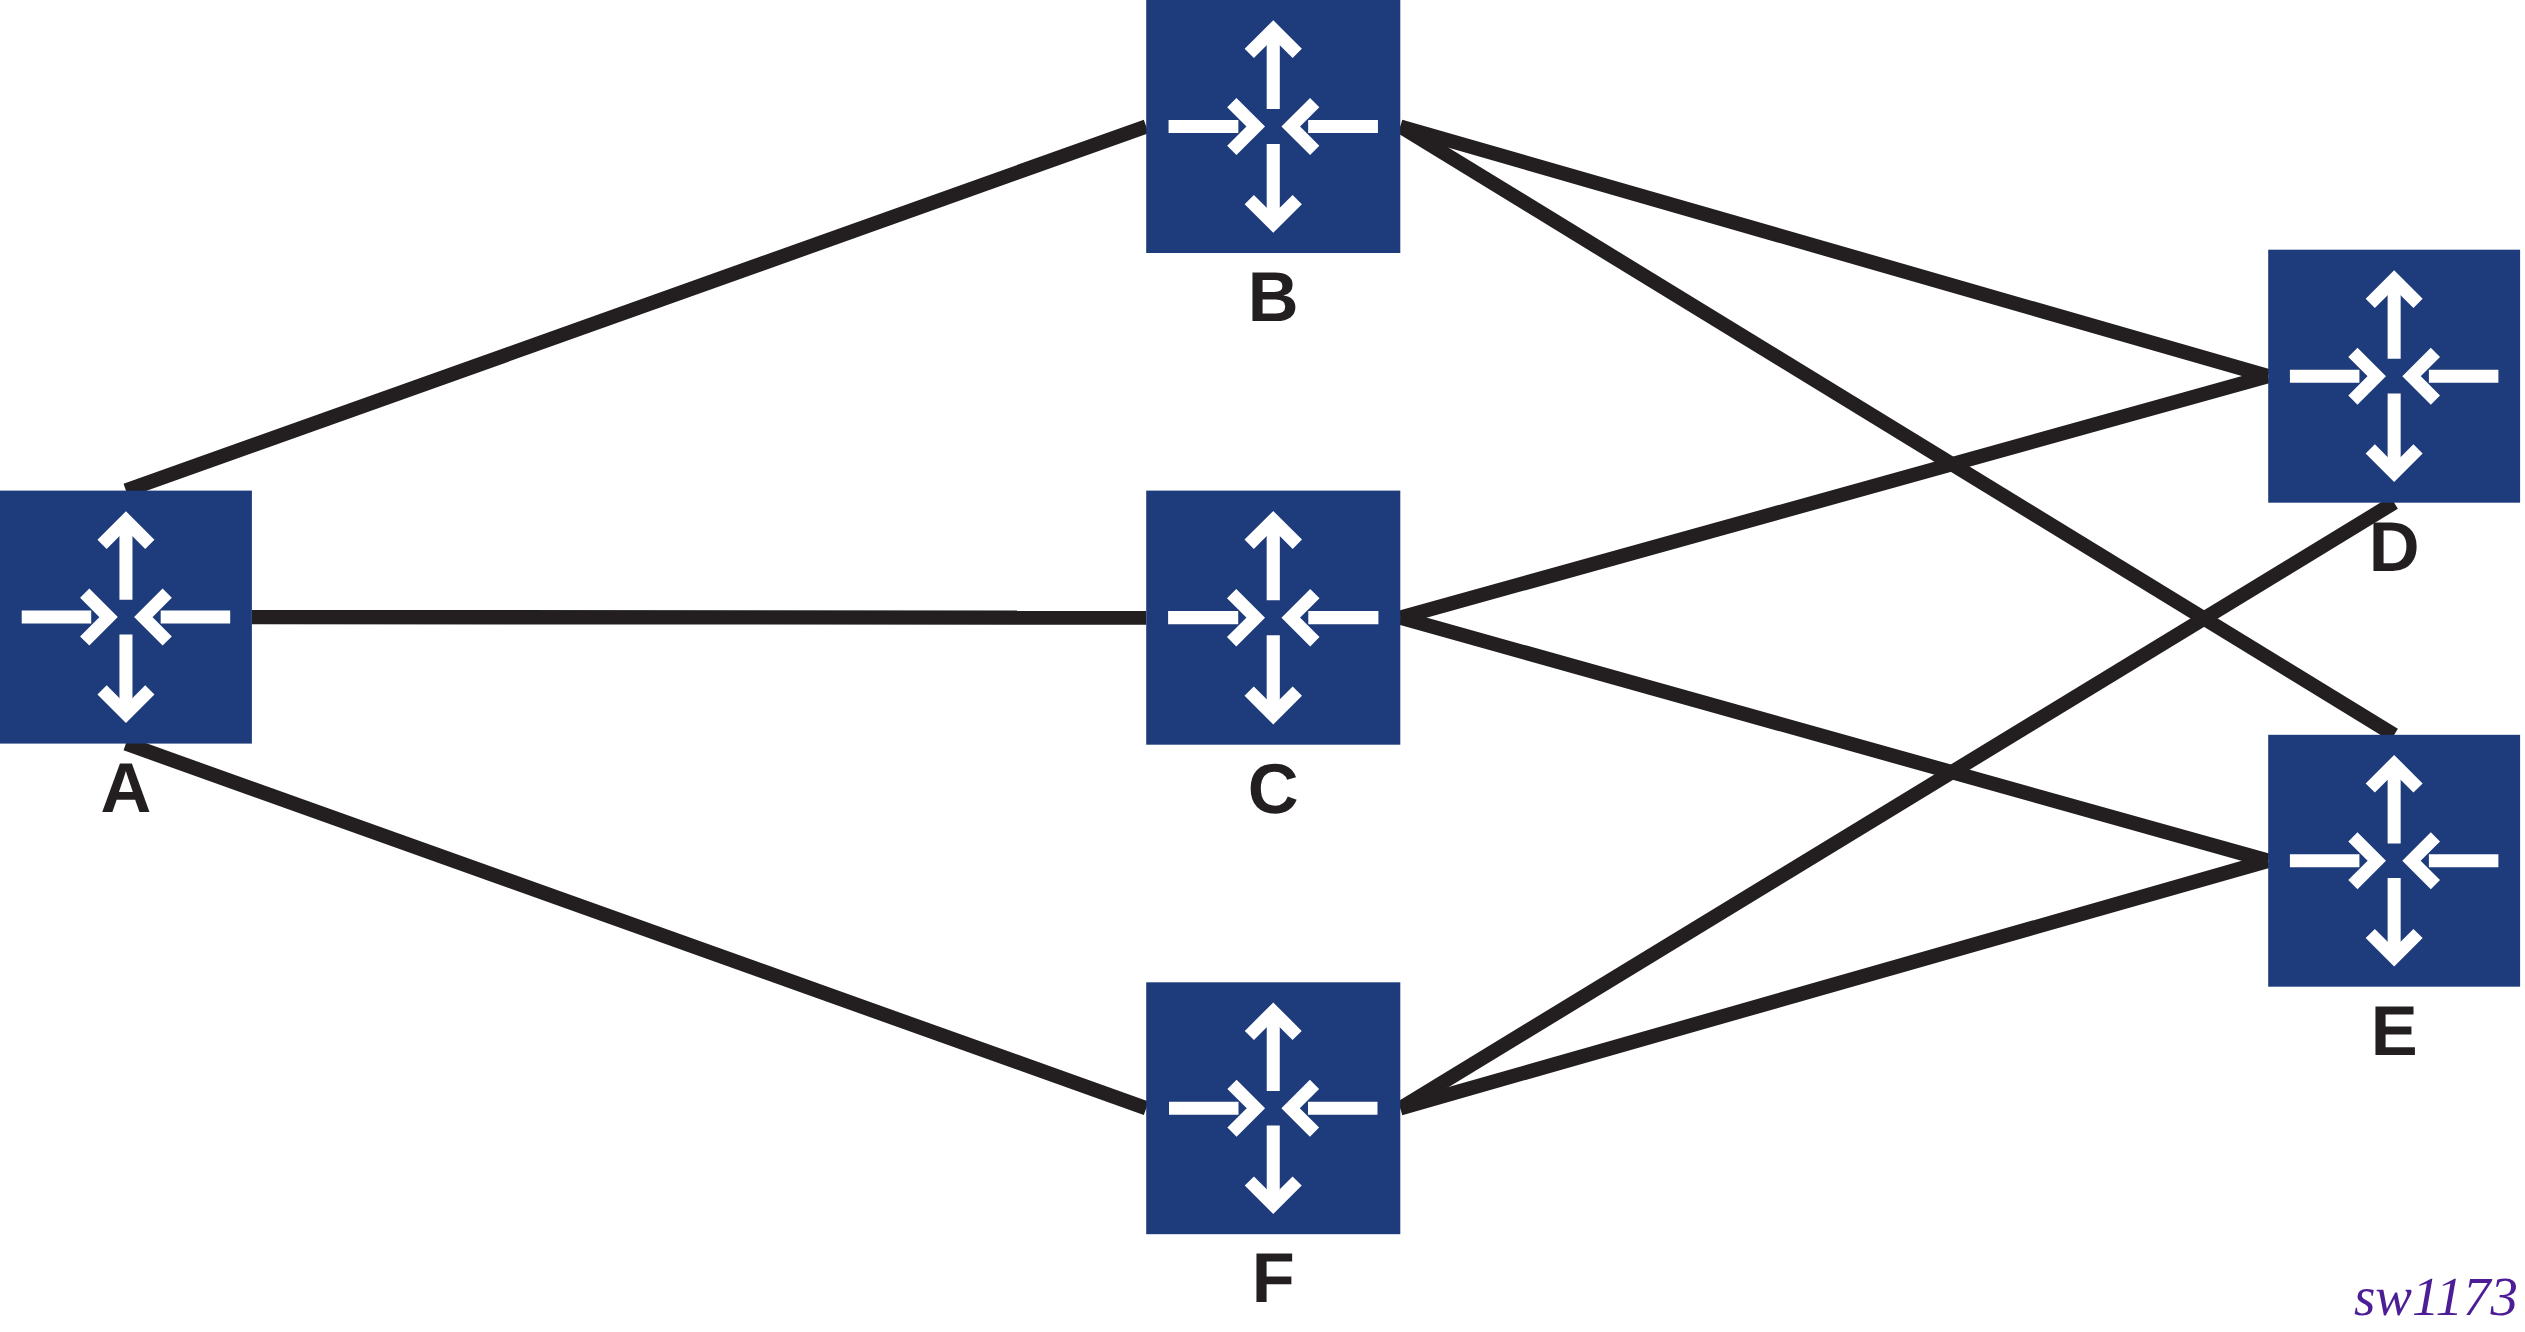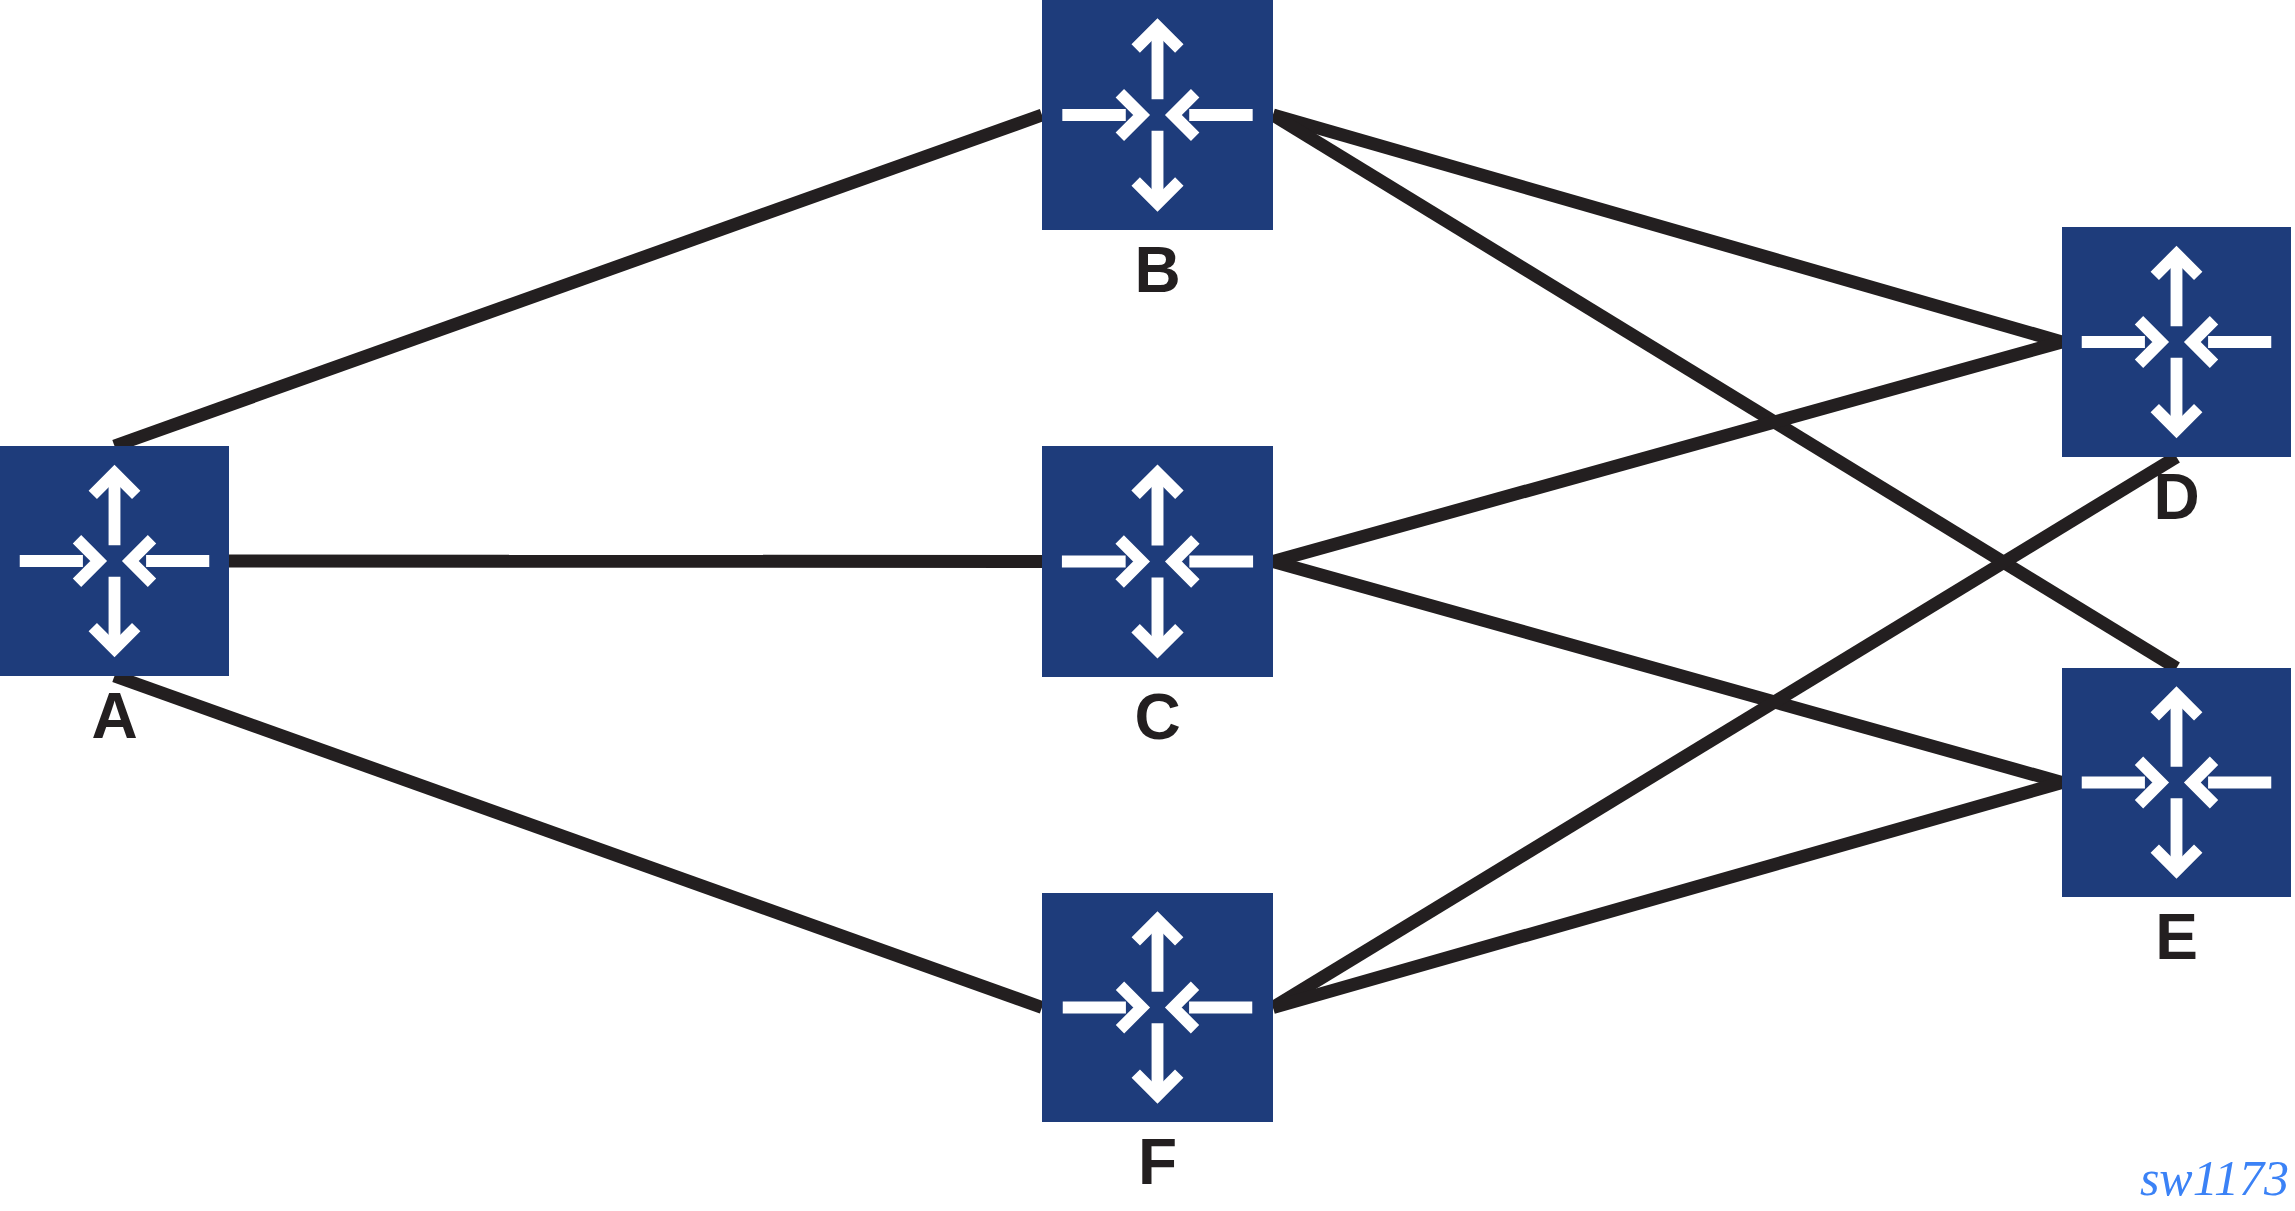--- a/index.html
+++ b/index.html
@@ -21,21 +21,21 @@
     top: 0;
     display: block;
   }
   #figure-code {
     position: absolute;
     right: 6px;
     bottom: 8px;
     font-family: "Liberation Serif", serif;
     font-style: italic;
     font-size: 50px;
-    color: #3b82f6;
+    color: #4c1d95;
     line-height: 1;
     margin-left: 32px;
   }
   .node-label {
     font-family: "Liberation Sans", sans-serif;
     font-weight: bold;
   }
 </style>
 </head>
 <body>

